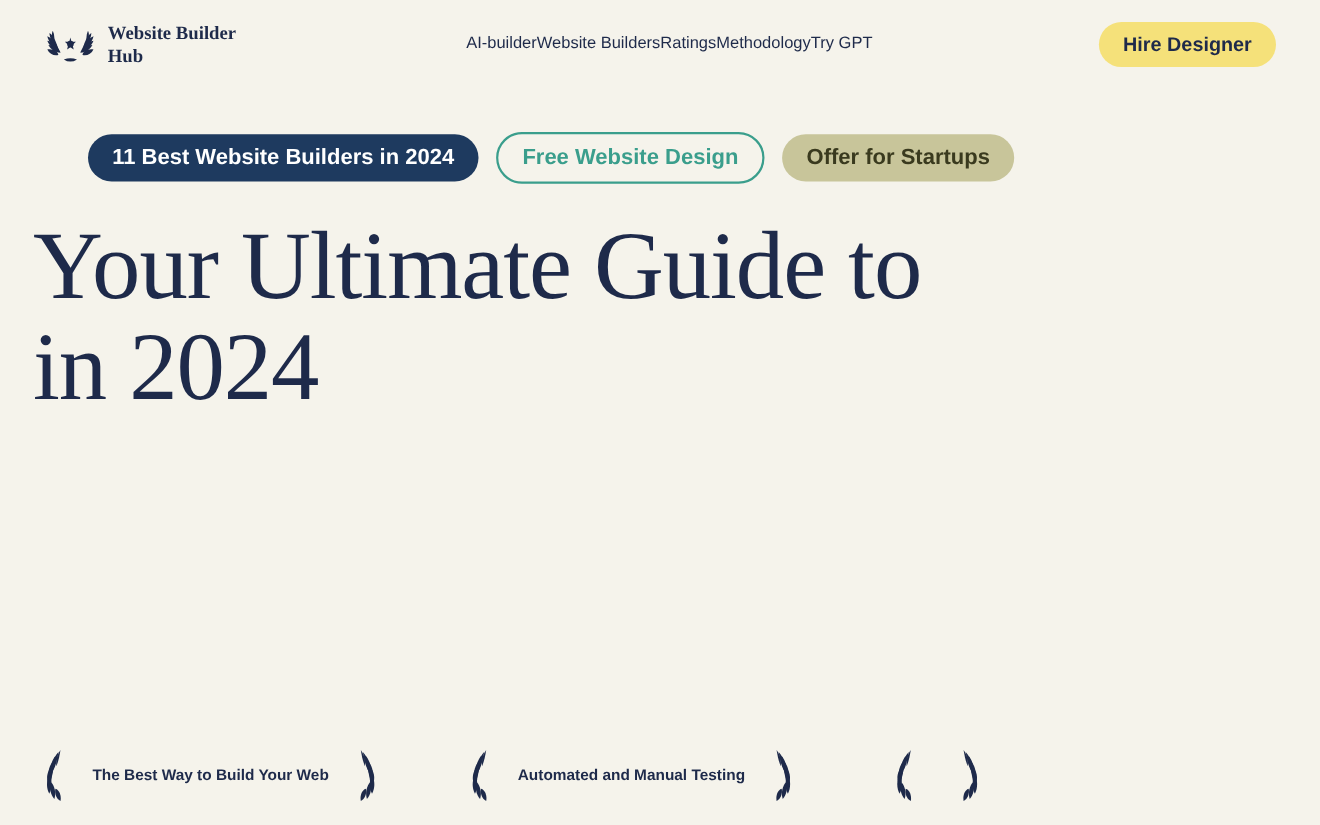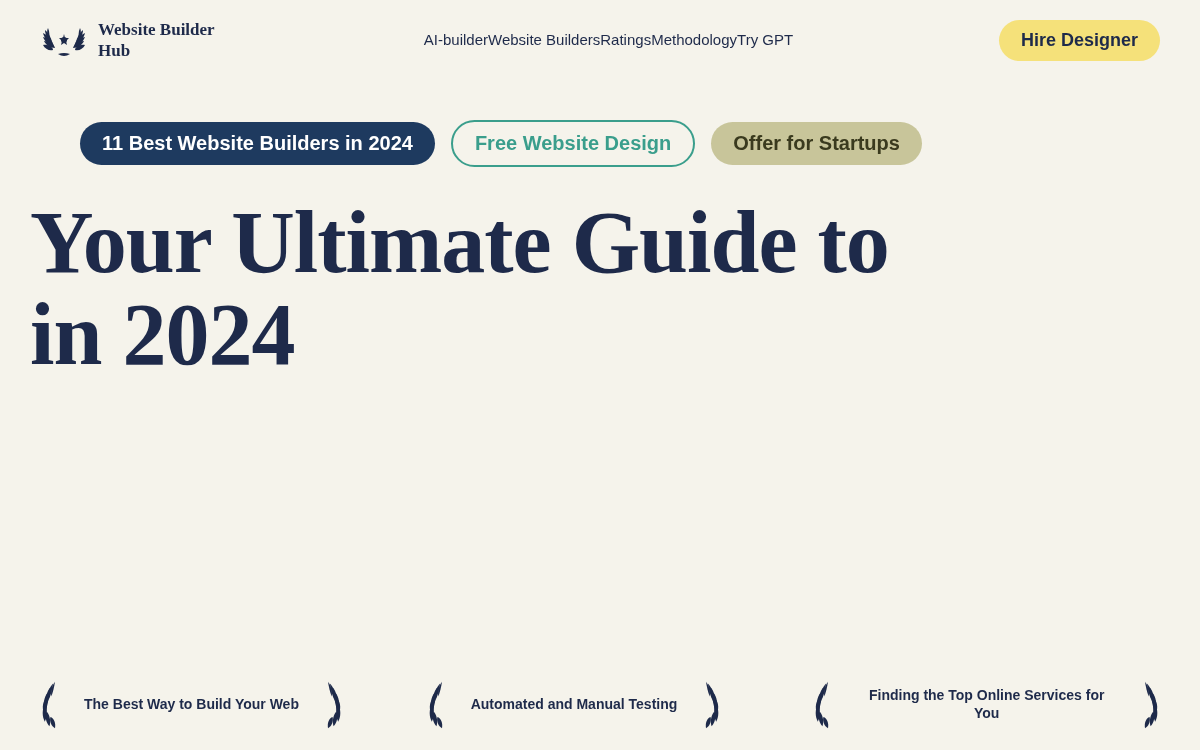--- a/index.html
+++ b/index.html
@@ -107,21 +107,21 @@
       color: #3a3a1e;
       border: none;
     }
 
     
     .hero-heading {
       padding: 30px 30px 0 30px;
       color: #1e2a4a;
       font-family: 'Georgia', serif;
       font-size: 88px;
-      font-weight: 700;
+      font-weight: 400;
       line-height: 1.05;
       letter-spacing: -1px;
     }
 
     
     .badges-row {
       position: absolute;
       bottom: 0;
       left: 0;
       right: 0;
@@ -260,21 +260,20 @@
     <svg class="laurel" viewBox="0 0 38 56" fill="none" xmlns="http://www.w3.org/2000/svg">
       <path d="M19 4 C16 8 14 14 15 20 C17 15 18 10 19 4Z" fill="#1e2a4a"></path>
       <path d="M17 6 C13 10 10 17 12 24 C15 18 16 12 17 6Z" fill="#1e2a4a"></path>
       <path d="M14 10 C10 15 8 22 10 29 C13 23 14 16 14 10Z" fill="#1e2a4a"></path>
       <path d="M11 16 C7 21 6 28 9 34 C12 28 12 22 11 16Z" fill="#1e2a4a"></path>
       <path d="M9 22 C5 27 5 34 8 40 C11 34 11 27 9 22Z" fill="#1e2a4a"></path>
       <path d="M8 29 C5 34 5 41 8 47 C11 41 11 34 8 29Z" fill="#1e2a4a"></path>
       <path d="M10 36 C8 41 9 48 13 52 C15 46 13 39 10 36Z" fill="#1e2a4a"></path>
       <path d="M14 42 C13 47 15 52 19 54 C20 49 18 43 14 42Z" fill="#1e2a4a"></path>
     </svg>
-    <span class="badge-text">Finding the Top Online Services for You</span>
     <svg class="laurel" viewBox="0 0 38 56" fill="none" xmlns="http://www.w3.org/2000/svg" style="transform:scaleX(-1)">
       <path d="M19 4 C16 8 14 14 15 20 C17 15 18 10 19 4Z" fill="#1e2a4a"></path>
       <path d="M17 6 C13 10 10 17 12 24 C15 18 16 12 17 6Z" fill="#1e2a4a"></path>
       <path d="M14 10 C10 15 8 22 10 29 C13 23 14 16 14 10Z" fill="#1e2a4a"></path>
       <path d="M11 16 C7 21 6 28 9 34 C12 28 12 22 11 16Z" fill="#1e2a4a"></path>
       <path d="M9 22 C5 27 5 34 8 40 C11 34 11 27 9 22Z" fill="#1e2a4a"></path>
       <path d="M8 29 C5 34 5 41 8 47 C11 41 11 34 8 29Z" fill="#1e2a4a"></path>
       <path d="M10 36 C8 41 9 48 13 52 C15 46 13 39 10 36Z" fill="#1e2a4a"></path>
       <path d="M14 42 C13 47 15 52 19 54 C20 49 18 43 14 42Z" fill="#1e2a4a"></path>
     </svg>

